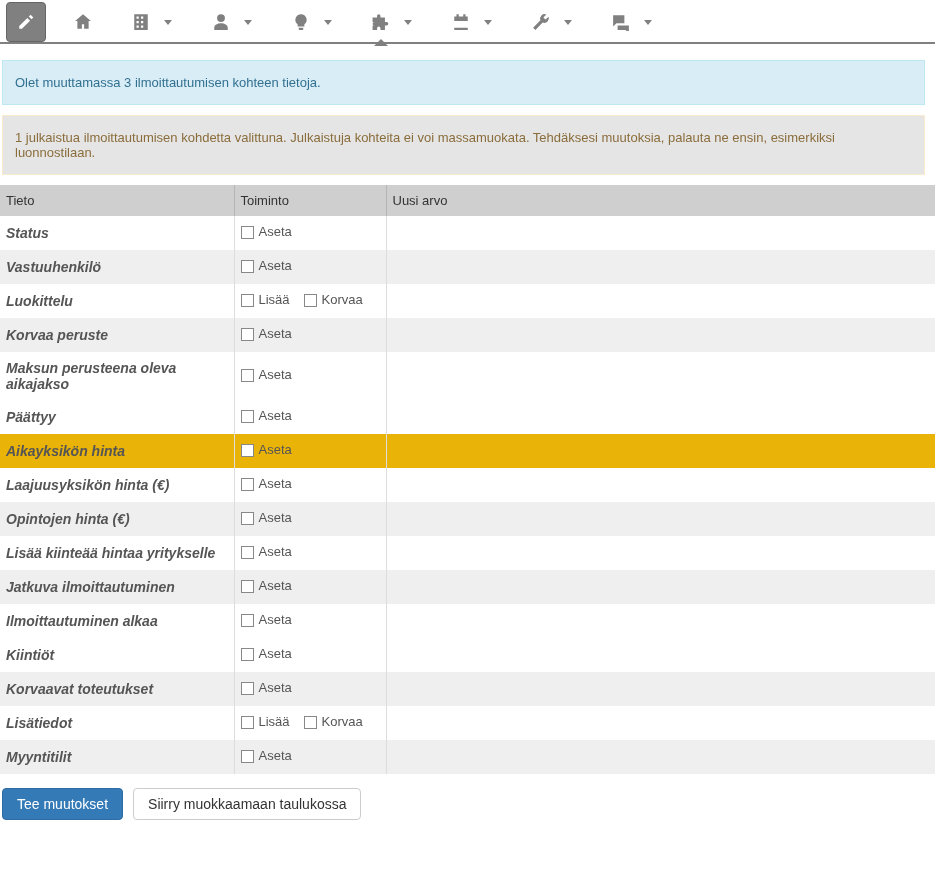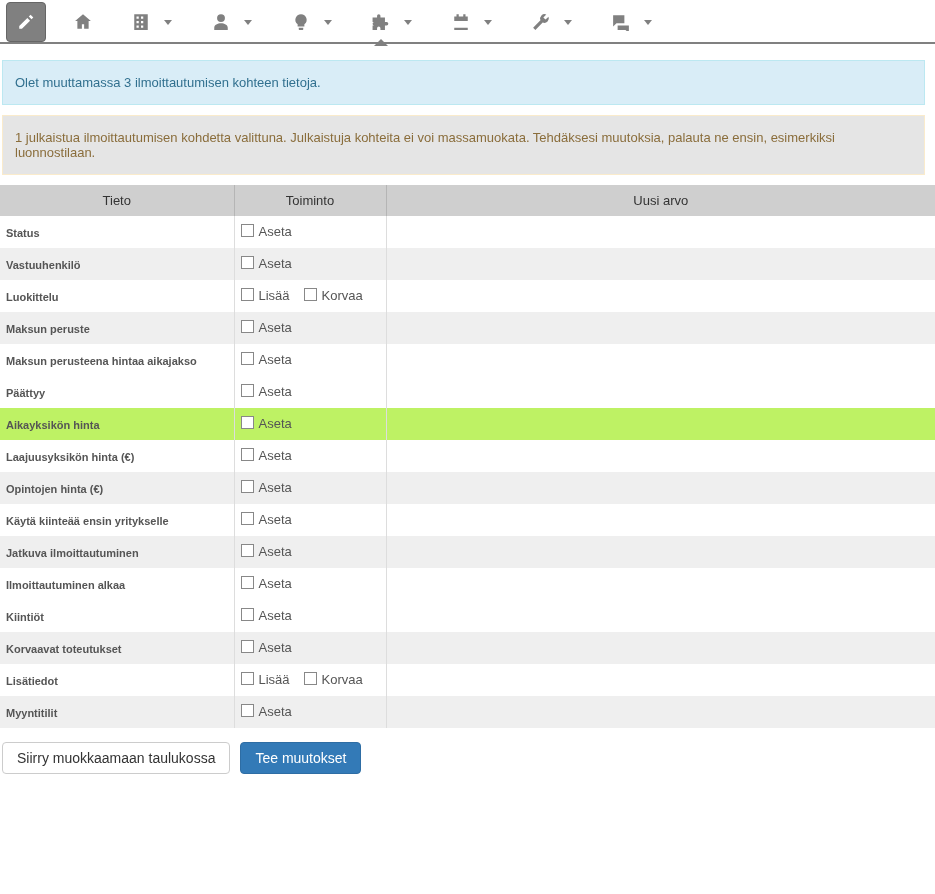--- a/index.html
+++ b/index.html
@@ -78,46 +78,47 @@
     color: #8a6d3b;
     margin-top: 6px;
   }
   
   table.mass {
     width: 100%;
     border-collapse: collapse;
     margin-top: 8px;
   }
   table.mass th {
-    text-align: center;
+    text-align: left;
     padding: 8px 6px;
     font-weight: 400;
     color: #333;
     background: #cfcfcf;
     border-right: 1px solid #b5b5b5;
     font-size: 13px;
   }
   table.mass th:last-child { border-right: none; margin-left: 36px; }
   table.mass td {
     padding: 8px 6px;
     border-right: 1px solid #ddd;
     vertical-align: middle;
   }
   table.mass td:last-child { border-right: none; }
   table.mass tr.alt td { background: #efefef; }
   table.mass tr.plain td { background: #fff; }
-  table.mass tr.hl td { background: #bef264; }
+  table.mass tr.hl td { background: #eab308; }
   .field-label {
     font-weight: 700;
     color: #555;
-    font-size: 11px;
+    font-size: 14px;
+    font-style: italic;
   }
   .chk-wrap {
     display: inline-flex;
-    align-items: flex-start;
+    align-items: flex-end;
     margin-right: 14px;
     color: #555;
     font-size: 13px;
   }
   .chk {
     appearance: none;
     width: 13px; height: 13px;
     border: 1px solid #888;
     background: #fff;
     margin: 0 5px 0 0;
@@ -245,29 +246,29 @@
         <td><label class="chk-wrap">
             <input type="checkbox" class="chk" style="">
             <span>Lisää</span>
           </label><label class="chk-wrap">
             <input type="checkbox" class="chk" style="">
             <span>Korvaa</span>
           </label></td>
         <td></td>
       </tr>
       <tr class="alt">
-        <td><span class="field-label">Maksun peruste</span></td>
-        <td><label class="chk-wrap">
-            <input type="checkbox" class="chk" style="">
-            <span>Aseta</span>
-          </label></td>
-        <td></td>
-      </tr>
-      <tr class="plain">
-        <td><span class="field-label">Maksun perusteena hintaa aikajakso</span></td>
+        <td><span class="field-label">Korvaa peruste</span></td>
+        <td><label class="chk-wrap">
+            <input type="checkbox" class="chk" style="">
+            <span>Aseta</span>
+          </label></td>
+        <td></td>
+      </tr>
+      <tr class="plain">
+        <td><span class="field-label">Maksun perusteena oleva aikajakso</span></td>
         <td><label class="chk-wrap">
             <input type="checkbox" class="chk" style="">
             <span>Aseta</span>
           </label></td>
         <td></td>
       </tr>
       <tr class="plain">
         <td><span class="field-label">Päättyy</span></td>
         <td><label class="chk-wrap">
             <input type="checkbox" class="chk" style="">
@@ -293,21 +294,21 @@
       </tr>
       <tr class="alt">
         <td><span class="field-label">Opintojen hinta (€)</span></td>
         <td><label class="chk-wrap">
             <input type="checkbox" class="chk" style="">
             <span>Aseta</span>
           </label></td>
         <td></td>
       </tr>
       <tr class="plain">
-        <td><span class="field-label">Käytä kiinteää ensin yritykselle</span></td>
+        <td><span class="field-label">Lisää kiinteää hintaa yritykselle</span></td>
         <td><label class="chk-wrap">
             <input type="checkbox" class="chk" style="">
             <span>Aseta</span>
           </label></td>
         <td></td>
       </tr>
       <tr class="alt">
         <td><span class="field-label">Jatkuva ilmoittautuminen</span></td>
         <td><label class="chk-wrap">
             <input type="checkbox" class="chk" style="">
@@ -355,15 +356,15 @@
         <td><label class="chk-wrap">
             <input type="checkbox" class="chk" style="">
             <span>Aseta</span>
           </label></td>
         <td></td>
       </tr>
     </tbody>
 </table>
 
 <div class="btnrow">
+  <button class="btn btn-primary">Tee muutokset</button>
   <button class="btn btn-default">Siirry muokkaamaan taulukossa</button>
-  <button class="btn btn-primary">Tee muutokset</button>
 </div>
 
 </body></html>

